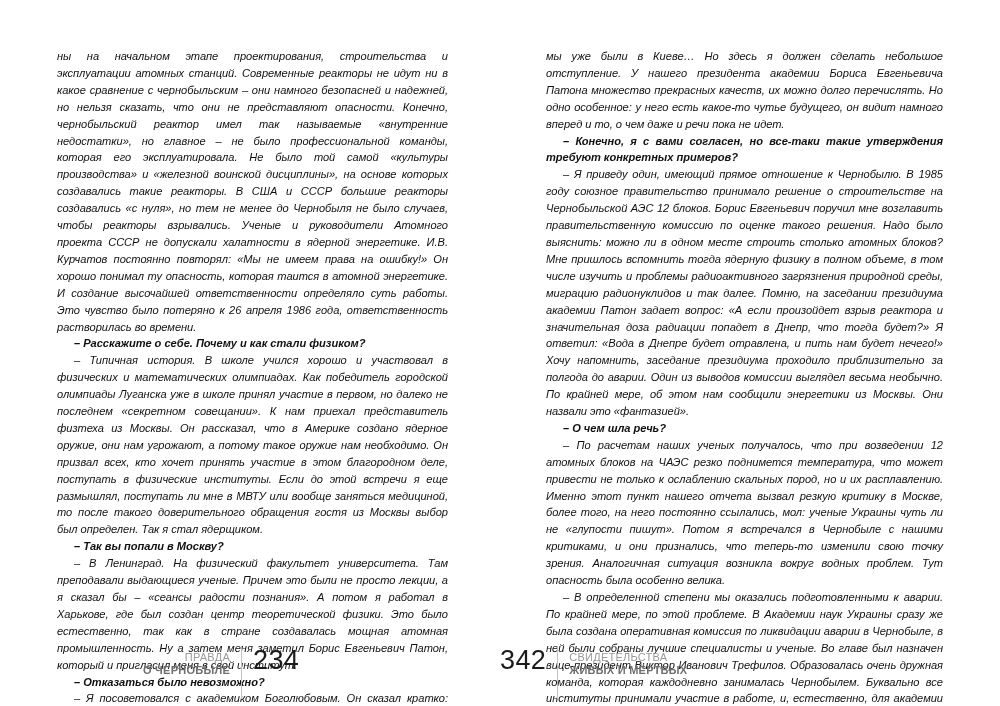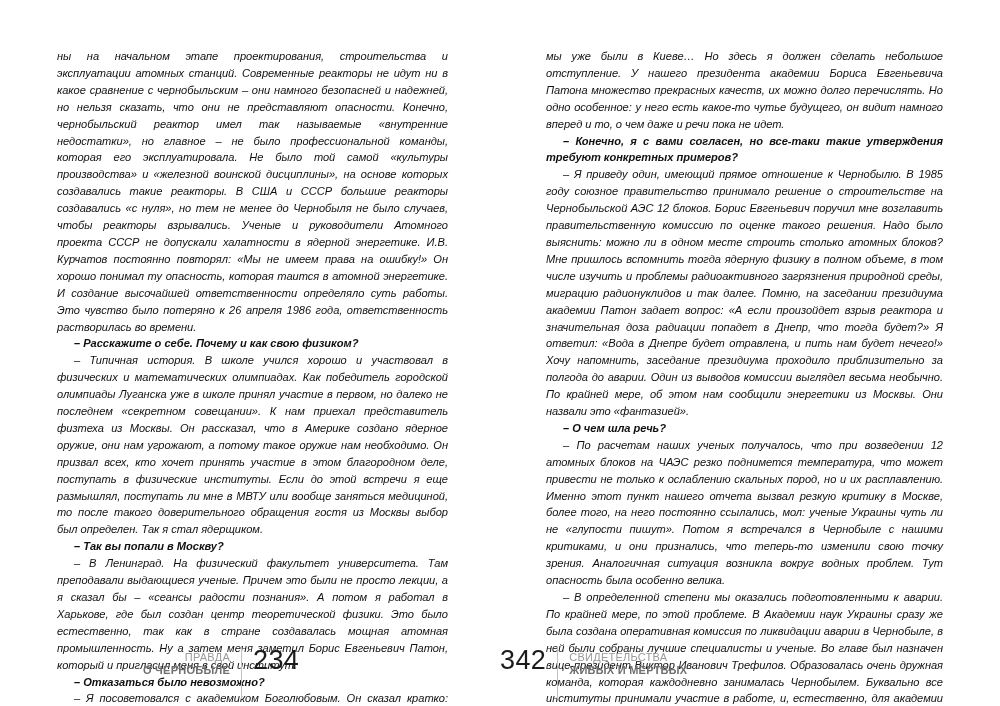--- a/index.html
+++ b/index.html
@@ -110,21 +110,21 @@
   }
 </style>
 </head>
 <body>
 
 <div class="spread">
 
   <div class="page page-left">
     <div class="textblock">
       <p>ны на начальном этапе проектирования, строительства и эксплуатации атомных станций. Современные реакторы не идут ни в какое сравнение с чернобыльским – они намного безопасней и надежней, но нельзя сказать, что они не представляют опасности. Конечно, чернобыльский реактор имел так называемые «внутренние недостатки», но главное – не было профессиональной команды, которая его эксплуатировала. Не было той самой «культуры производства» и «железной воинской дисциплины», на основе которых создавались такие реакторы. В США и СССР большие реакторы создавались «с нуля», но тем не менее до Чернобыля не было случаев, чтобы реакторы взрывались. Ученые и руководители Атомного проекта СССР не допускали халатности в ядерной энергетике. И.В. Курчатов постоянно повторял: «Мы не имеем права на ошибку!» Он хорошо понимал ту опасность, которая таится в атомной энергетике. И создание высочайшей ответственности определяло суть работы. Это чувство было потеряно к 26 апреля 1986 года, ответственность растворилась во времени.</p>
-      <p class="q">– Расскажите о себе. Почему и как свою физиком?</p>
+      <p class="q">– Расскажите о себе. Почему и как стали физиком?</p>
       <p class="indent">– Типичная история. В школе учился хорошо и участвовал в физических и математических олимпиадах. Как победитель городской олимпиады Луганска уже в школе принял участие в первом, но далеко не последнем «секретном совещании». К нам приехал представитель физтеха из Москвы. Он рассказал, что в Америке создано ядерное оружие, они нам угрожают, а потому такое оружие нам необходимо. Он призвал всех, кто хочет принять участие в этом благородном деле, поступать в физические институты. Если до этой встречи я еще размышлял, поступать ли мне в МВТУ или вообще заняться медициной, то после такого доверительного обращения гостя из Москвы выбор был определен. Так я стал ядерщиком.</p>
       <p class="q">– Так вы попали в Москву?</p>
       <p class="indent">– В Ленинград. На физический факультет университета. Там преподавали выдающиеся ученые. Причем это были не просто лекции, а я сказал бы – «сеансы радости познания». А потом я работал в Харькове, где был создан центр теоретической физики. Это было естественно, так как в стране создавалась мощная атомная промышленность. Ну а затем меня заметил Борис Евгеньевич Патон, который и пригласил меня в свой институт.</p>
       <p class="q">– Отказаться было невозможно?</p>
       <p class="indent">– Я посоветовался с академиком Боголюбовым. Он сказал кратко: «Разве нужно раздумывать, если сам Патон вас приглашает?!» Так я оказался в Киеве.</p>
 
     </div>
 
     <div class="footer footer-left">
       <div class="foot-caption align-right">

